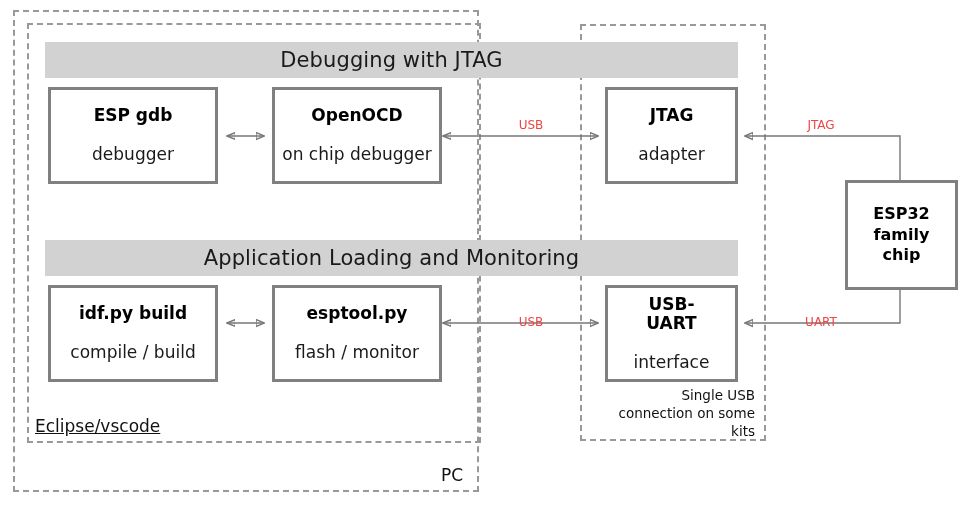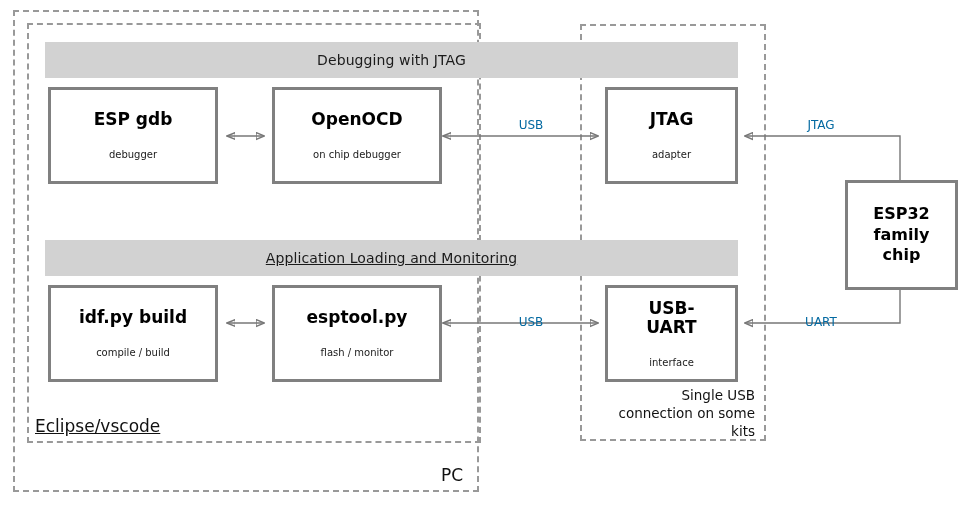--- a/index.html
+++ b/index.html
@@ -5,50 +5,50 @@
   html,body{margin:0;padding:0;background:#ffffff;}
   body{width:966px;height:506px;font-family:"DejaVu Sans","Liberation Sans",sans-serif;overflow:hidden;}
   #stage{position:relative;width:966px;height:506px;background:#fff;}
 
   
   .dashed{position:absolute;border:2px dashed #999;box-sizing:border-box;background:transparent;}
 
   
   .band{position:absolute;background:#d2d2d2;display:flex;align-items:center;justify-content:center;
         color:#1a1a1a;}
-  .band-label{font-size:14px;letter-spacing:.1px;}
+  .band-label{font-size:21px;letter-spacing:.1px;}
 
   
   .box{position:absolute;box-sizing:border-box;border:3px solid #808080;background:#ffffff;
        display:flex;flex-direction:column;align-items:center;justify-content:center;text-align:center;}
   .box .t1{font-weight:bold;font-size:17px;color:#000;line-height:1.12;}
-  .box .t2{font-size:10px;color:#1a1a1a;margin-top:20px;line-height:1.15;}
+  .box .t2{font-size:17px;color:#1a1a1a;margin-top:20px;line-height:1.15;}
   .caption{position:absolute;text-align:right;font-size:13.5px;color:#111;line-height:1.32;}
   .zone-label{position:absolute;font-size:17px;color:#111;}
-  .wire-label{position:absolute;font-size:12px;color:#0369a1;text-align:center;}
+  .wire-label{position:absolute;font-size:12px;color:#ef4444;text-align:center;}
 
   svg.wires{position:absolute;left:0;top:0;width:966px;height:506px;pointer-events:none;}
   svg.wires line,svg.wires path{stroke:#777;stroke-width:1.4;fill:none;}
 </style>
 </head>
 <body>
 
 <div id="stage">
 
   <div class="dashed" style="left:13px;top:10px;width:466px;height:482px;"></div>
 
   <div class="dashed" style="left:27px;top:23px;width:454px;height:420px;"></div>
 
   <div class="dashed" style="left:580px;top:24px;width:186px;height:417px;"></div>
 
   <div class="band" style="left:45px;top:42px;width:693px;height:36px;">
     <span class="band-label">Debugging with JTAG</span>
   </div>
 
-  <div class="band" style="left:45px;top:240px;width:693px;height:36px;text-decoration:underline;">
+  <div class="band" style="left:45px;top:240px;width:693px;height:36px;">
     <span class="band-label">Application Loading and Monitoring</span>
   </div>
 
   <svg class="wires" viewBox="0 0 966 506">
     <defs>
       <marker id="ah" markerWidth="9" markerHeight="9" refX="8" refY="4.5" orient="auto" markerUnits="userSpaceOnUse">
         <path d="M0,1 L8.5,4.5 L0,8 z" fill="#777" stroke="none"></path>
       </marker>
       <marker id="ahs" markerWidth="9" markerHeight="9" refX="0.6" refY="4.5" orient="auto" markerUnits="userSpaceOnUse">
         <path d="M9,1 L0.5,4.5 L9,8 z" fill="#777" stroke="none"></path>

